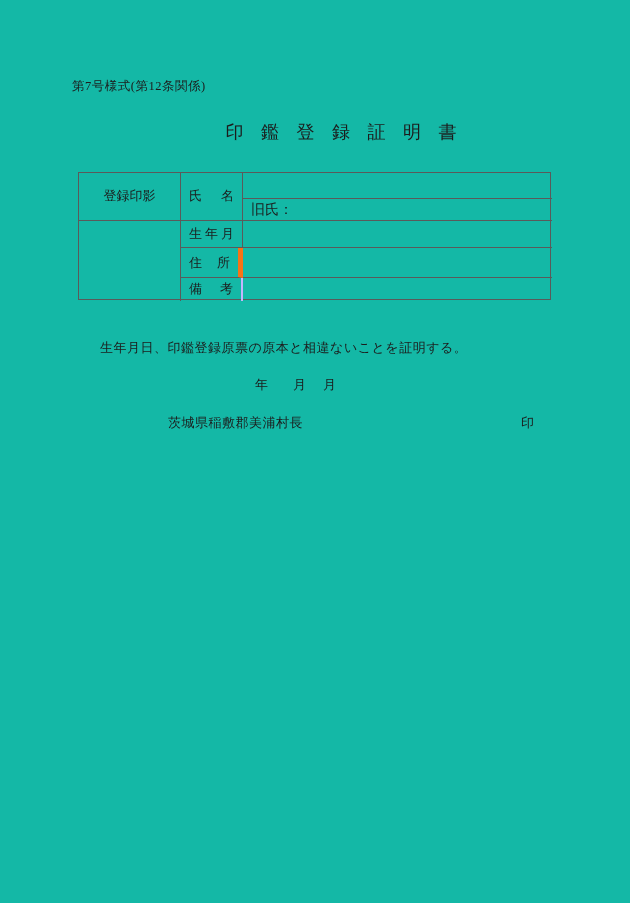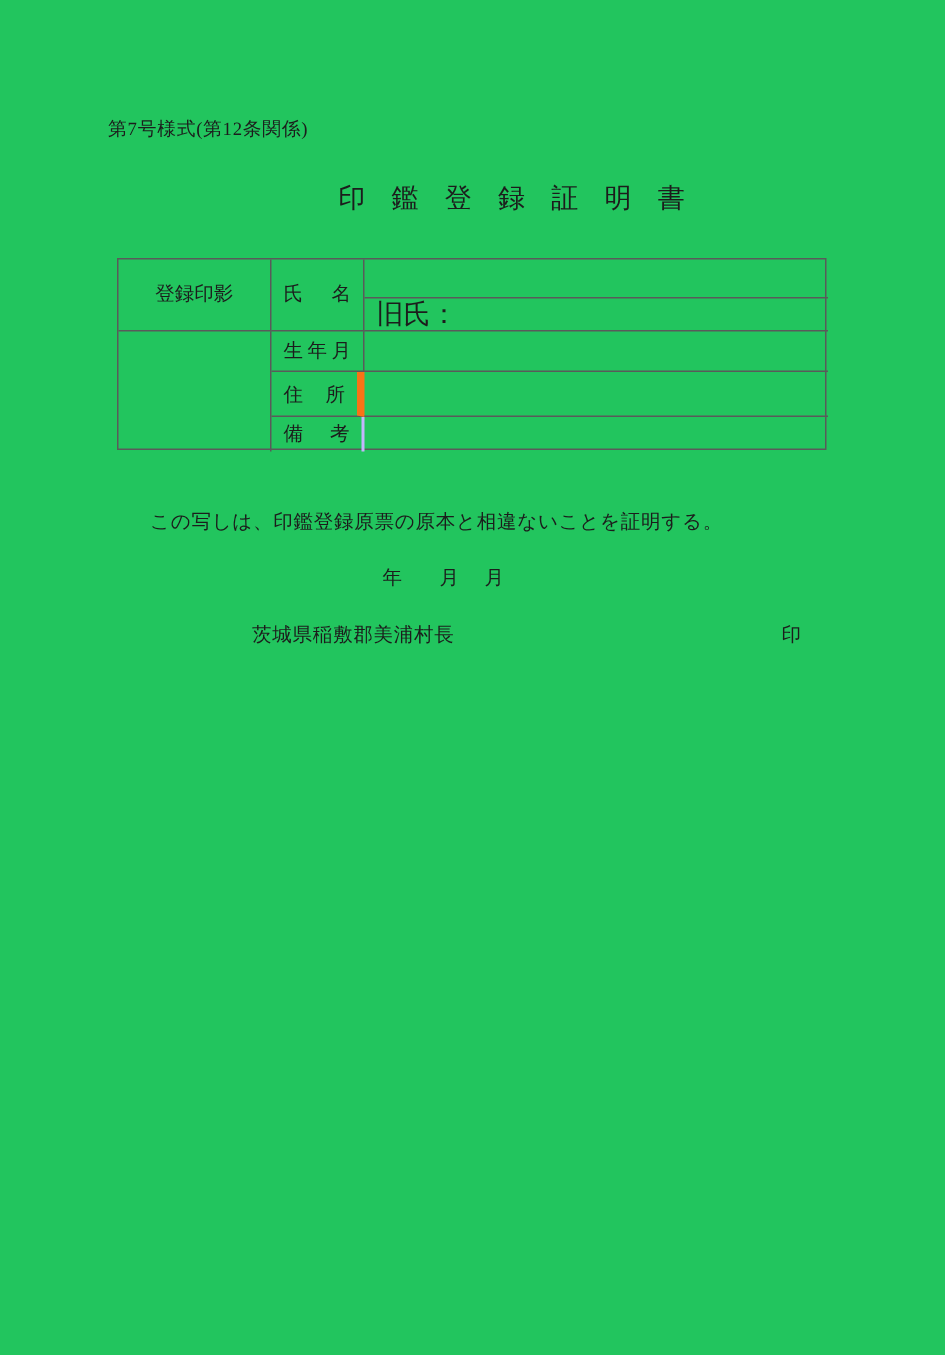--- a/index.html
+++ b/index.html
@@ -4,21 +4,21 @@
 <style>
   html, body {
     margin: 0;
     padding: 0;
     background: #ffffff;
   }
   .page {
     position: relative;
     width: 630px;
     height: 903px;
-    background: #22c55e;
+    background: #14b8a6;
     font-family: "Liberation Serif", "DejaVu Serif", serif;
     color: #1c1c1c;
     overflow: hidden;
   }
   .form-number {
     position: absolute;
     left: 72px;
     top: 78px;
     font-size: 12.5px;
     letter-spacing: 0.5px;
@@ -50,21 +50,21 @@
     box-sizing: border-box;
     font-size: 13px;
   }
   .cert-table > div {
     box-sizing: border-box;
     overflow: hidden;
   }
   .cell-seal-label      { grid-area: 1 / 1 / 3 / 2; border-right: 1px solid #5a5a5a; border-bottom: 1px solid #5a5a5a; text-align: center; line-height: 46px; }
   .cell-name-label      { grid-area: 1 / 2 / 3 / 3; border-right: 1px solid #5a5a5a; border-bottom: 1px solid #5a5a5a; line-height: 46px; }
   .cell-name-value      { grid-area: 1 / 3 / 2 / 4; border-bottom: 1px solid #5a5a5a; }
-  .cell-former-name     { grid-area: 2 / 3 / 3 / 4; border-bottom: 1px solid #5a5a5a; line-height: 21px; padding-left: 8px; font-size: 18px; }
+  .cell-former-name     { grid-area: 2 / 3 / 3 / 4; border-bottom: 1px solid #5a5a5a; line-height: 21px; padding-left: 8px; font-size: 14px; }
   .cell-seal-space      { grid-area: 3 / 1 / 6 / 2; border-right: 1px solid #5a5a5a; }
   .cell-birthdate-label { grid-area: 3 / 2 / 4 / 3; border-right: 1px solid #5a5a5a; border-bottom: 1px solid #5a5a5a; line-height: 26px; }
   .cell-birthdate-value { grid-area: 3 / 3 / 4 / 4; border-bottom: 1px solid #5a5a5a; }
   .cell-address-label   { grid-area: 4 / 2 / 5 / 3; border-right: 5px solid #f97316; border-bottom: 1px solid #5a5a5a; line-height: 29px; }
   .cell-address-value   { grid-area: 4 / 3 / 5 / 4; border-bottom: 1px solid #5a5a5a; }
   .cell-remarks-label   { grid-area: 5 / 2 / 6 / 3; border-right: 2px solid #c4b5fd; line-height: 22px; }
   .cell-remarks-value   { grid-area: 5 / 3 / 6 / 4; }
   .justify-label {
     padding: 0 8px;
     text-align: justify;
@@ -132,21 +132,21 @@
 
     <div class="cell-address-label justify-label">住所</div>
 
     <div class="cell-address-value"></div>
 
     <div class="cell-remarks-label justify-label">備考</div>
 
     <div class="cell-remarks-value"></div>
   </div>
 
-  <div class="cert-statement">この写しは、印鑑登録原票の原本と相違ないことを証明する。</div>
+  <div class="cert-statement">生年月日、印鑑登録原票の原本と相違ないことを証明する。</div>
 
   <div class="date-line">
     <span class="dl-year">年</span>
     <span class="dl-month">月</span>
     <span class="dl-day">月</span>
   </div>
 
   <div class="issuer-line">茨城県稲敷郡美浦村長</div>
 
   <div class="seal-mark">印</div>

